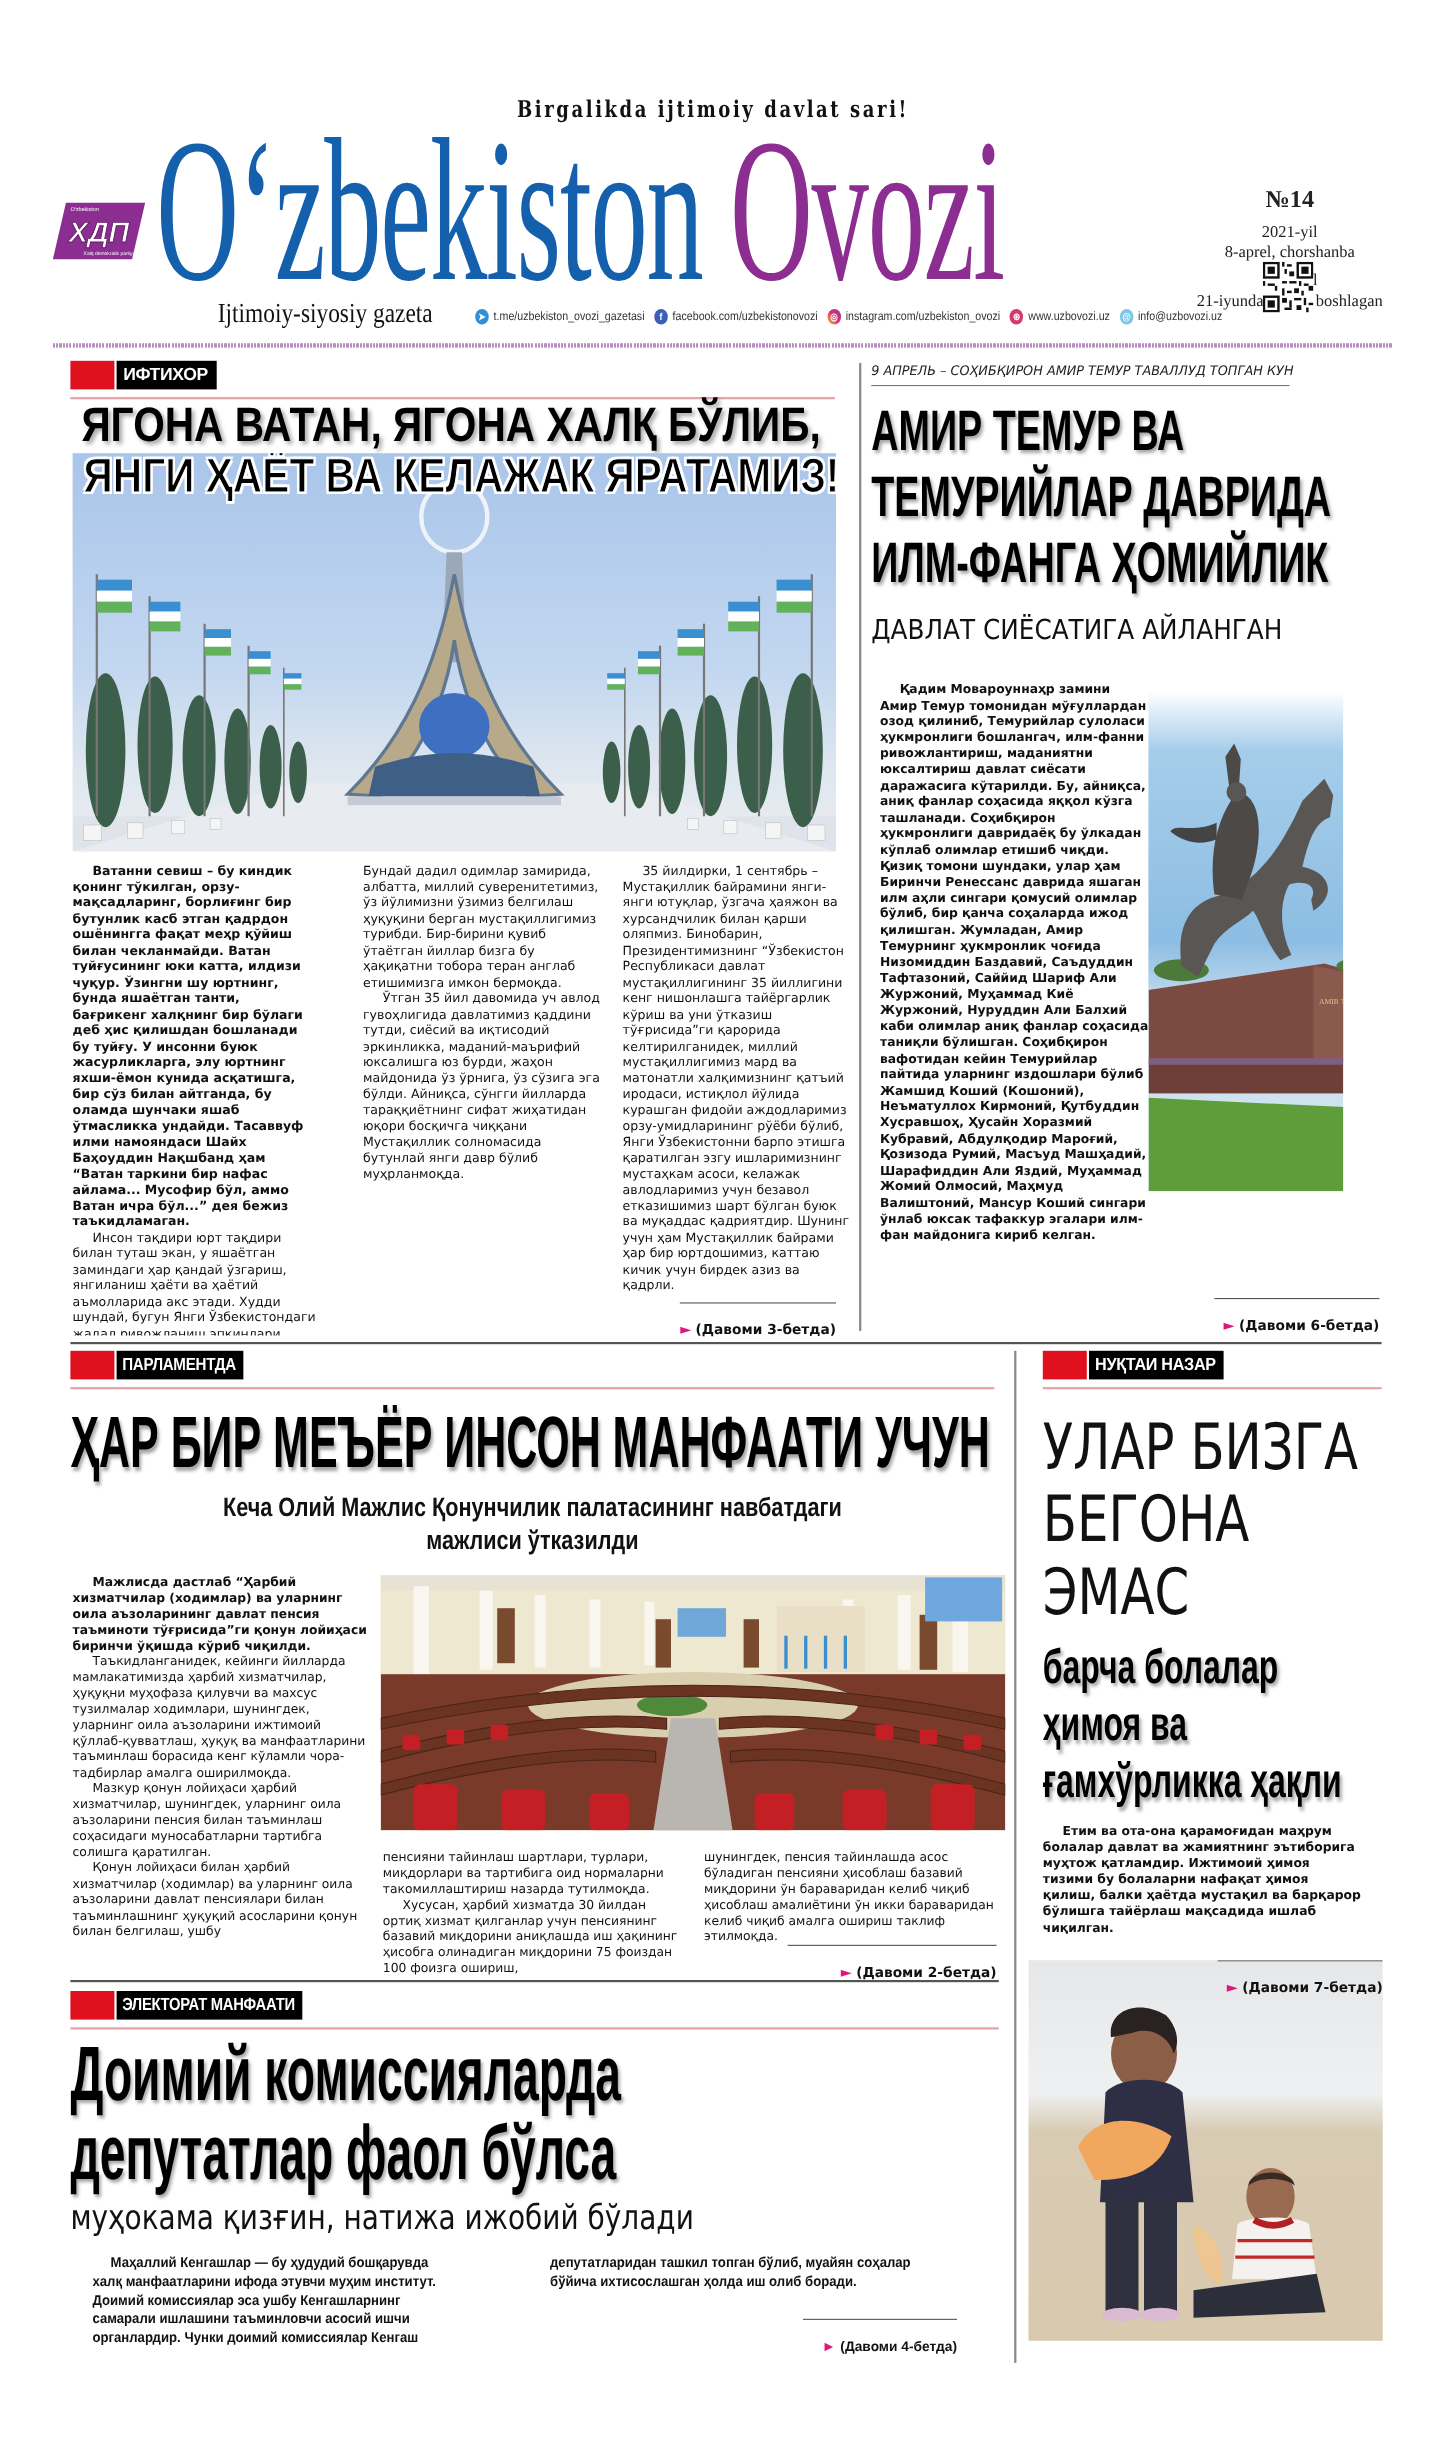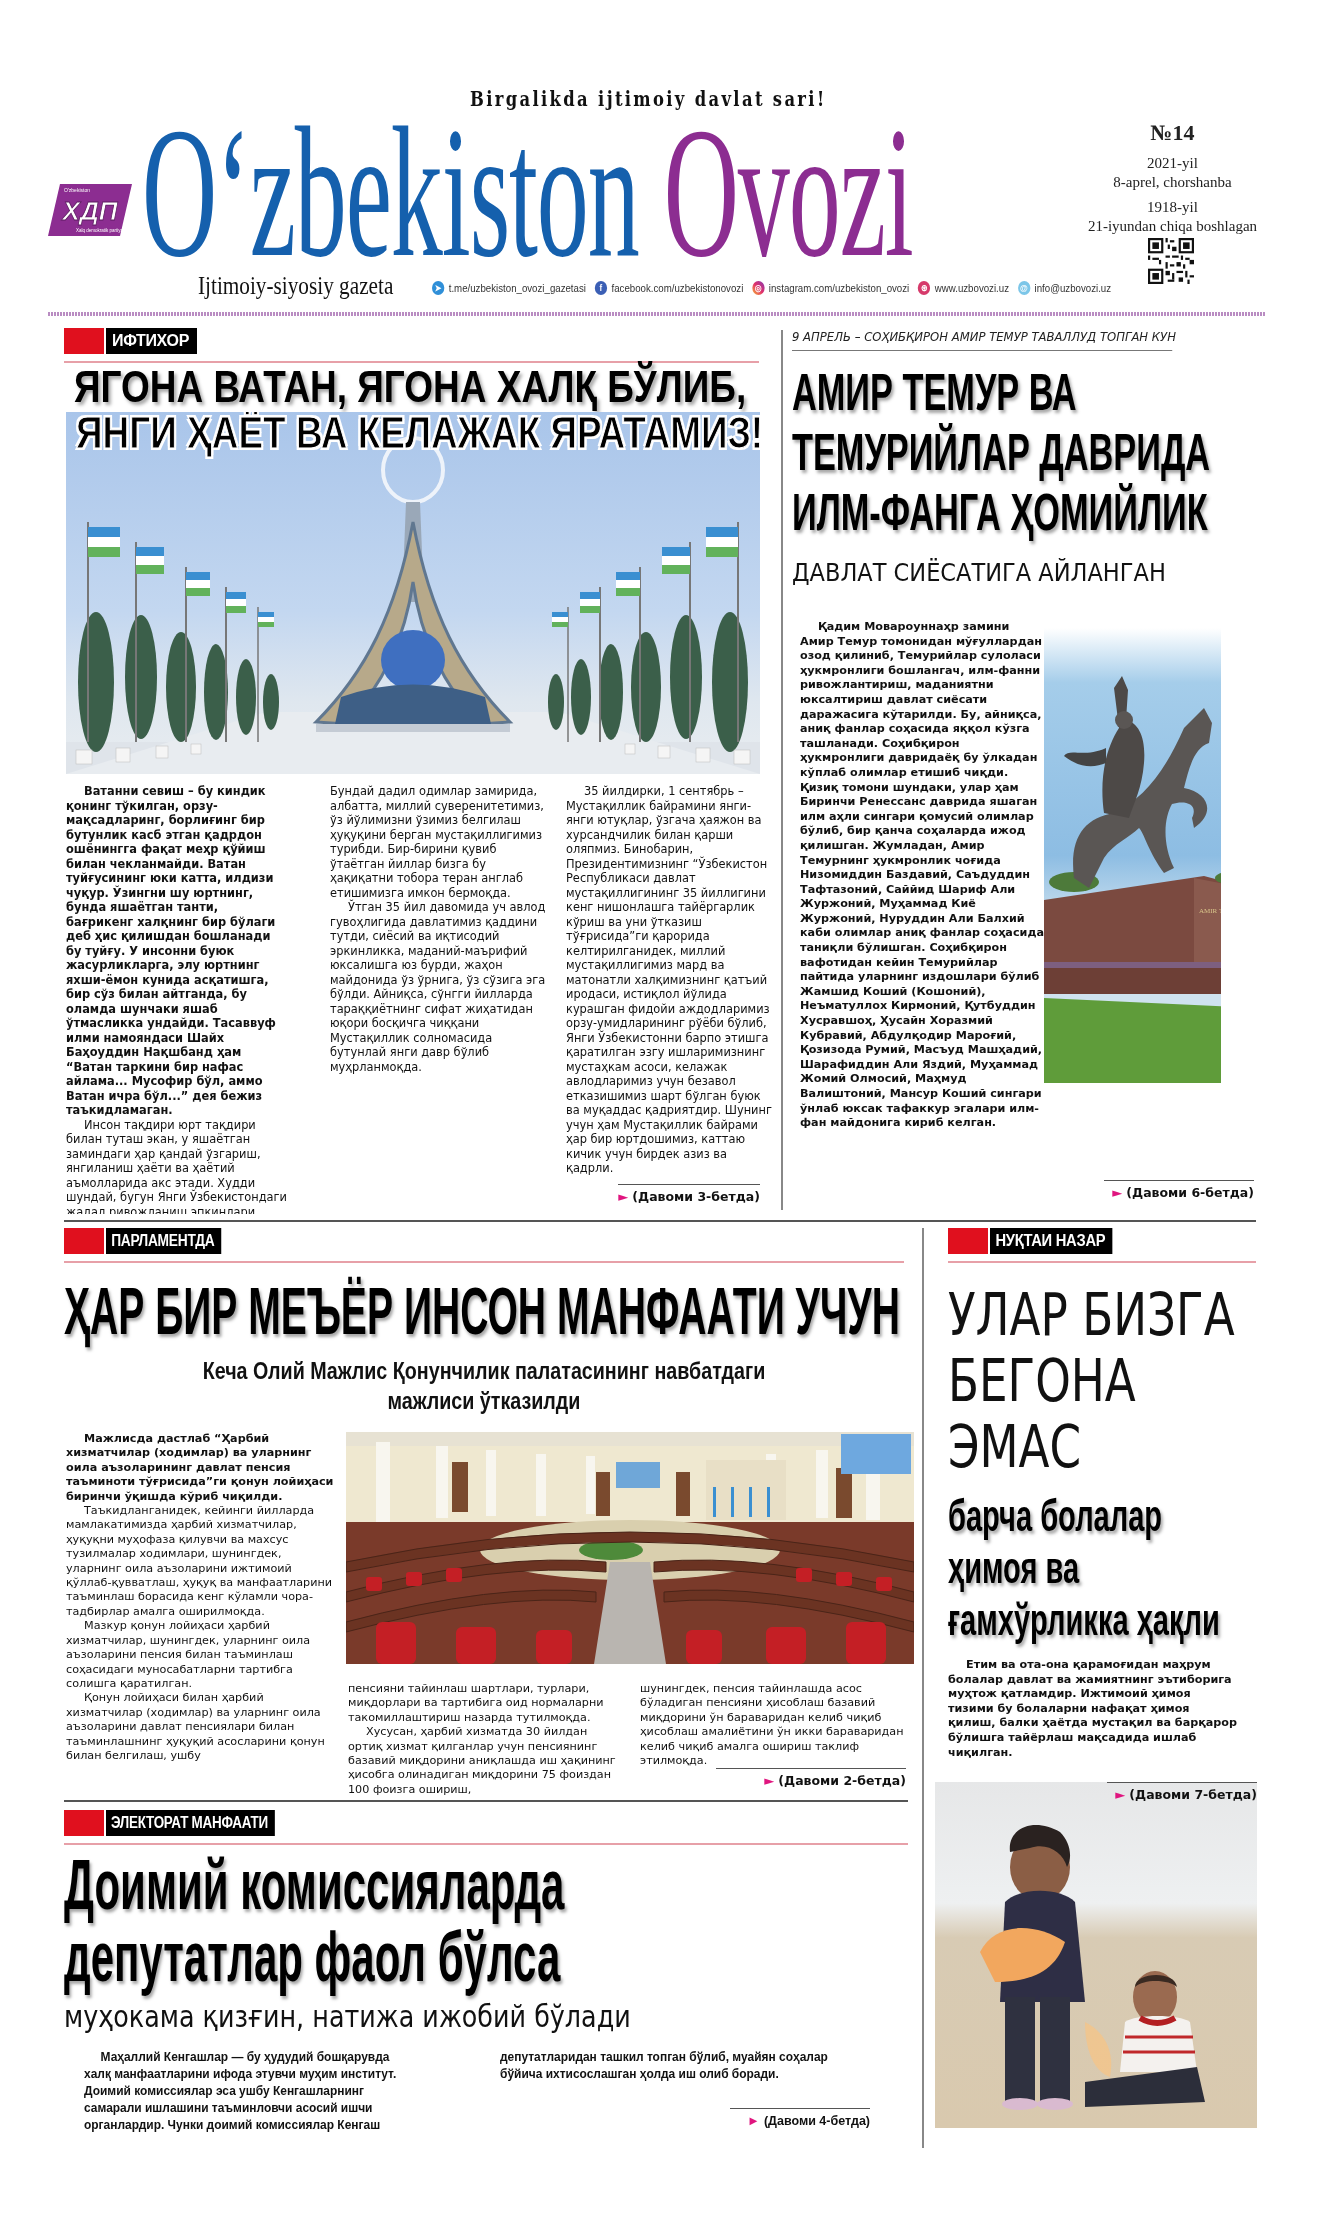--- a/index.html
+++ b/index.html
@@ -11,42 +11,42 @@
   .slogan { left: 470px; top: 86px; width: 420px; text-align: center; font-family: "DejaVu Serif", serif; font-weight: bold; font-size: 21px; letter-spacing: 3px; transform: scaleX(0.78); transform-origin: left center; white-space: nowrap; }
   .party-logo { left: 48px; top: 184px; width: 84px; height: 68px; }
   .masthead { left: 142px; top: 112px; height: 170px; font-family: "Liberation Serif", serif; font-size: 186px; line-height: 160px; white-space: nowrap; transform: scaleX(0.56); transform-origin: left top; letter-spacing: -2px; }
   .masthead .m1 { color: #1560ad; }
   .masthead .m2 { color: #8c2d91; }
   .subtitle { left: 198px; top: 272px; font-family: "Liberation Serif", serif; font-size: 25px; transform: scaleX(0.85); transform-origin: left top; white-space: nowrap; }
   .socials { left: 432px; top: 281px; display: flex; align-items: center; gap: 10px; font-family: "Liberation Sans", sans-serif; font-size: 11px; color: #333; white-space: nowrap; transform: scaleX(0.88); transform-origin: left center; }
   .soc { display: flex; align-items: center; gap: 5px; }
   .soc-ic { width: 14px; height: 14px; border-radius: 50%; display: inline-flex; align-items: center; justify-content: center; color: #fff; font-size: 9px; font-weight: bold; }
   .issue-box { left: 1085px; top: 120px; width: 175px; text-align: center; font-family: "Liberation Serif", serif; color: #222; }
-  .issue-no { font-size: 22px; font-weight: bold; margin-bottom: 8px; }
+  .issue-no { font-size: 22px; font-weight: bold; margin-bottom: 8px; margin-top: 48px; }
   .issue-line { font-size: 15px; line-height: 19px; }
   .issue-gap { height: 6px; }
   .qr { left: 1148px; top: 238px; width: 46px; height: 46px; }
   .purple-rule { left: 48px; top: 312px; width: 1218px; height: 4px; background: repeating-linear-gradient(90deg, #b98cc2 0 2px, #ffffff 2px 3px); }
 
   
   .tag { display: flex; height: 26px; }
   .tag .red { width: 40px; background: #e0101e; }
   .tag .blk { background: #000; color: #fff; font-family: "Liberation Sans", sans-serif; font-weight: bold; font-size: 16px; line-height: 26px; padding: 0 8px 0 6px; margin-left: 2px; letter-spacing: -0.3px; transform-origin: left; }
   .pink-rule { height: 2px; background: #e7a0a8; }
   .grey-rule { height: 2px; background: #555; }
 
   
   .hl-condensed { font-family: "Liberation Sans", sans-serif; font-weight: bold; color: #000; white-space: nowrap; transform-origin: left top; text-shadow: 3px 3px 4px rgba(0,0,0,0.35); }
   .hl-thin { font-family: "DejaVu Sans", sans-serif; font-weight: normal; color: #111; white-space: nowrap; transform-origin: left top; }
 
   
   .col { font-family: "DejaVu Sans", sans-serif; font-size: 11.4px; line-height: 14.5px; color: #111; }
   .col p { text-indent: 18px; }
   .col .bold { font-weight: bold; }
-  .cont { font-family: "DejaVu Sans", sans-serif; font-weight: bold; font-size: 12.5px; color: #111; text-align: right; border-top: 1px solid #555; padding-top: 4px; }
+  .cont { font-family: "DejaVu Sans", sans-serif; font-weight: bold; font-size: 12.5px; color: #111; text-align: right; border-top: 1px solid #555; padding-top: 16px; }
   .cont .arrow { color: #e0157f; font-size: 13px; margin-right: 4px; }
 
   .vrule { width: 2px; background: #888; }
 
   
   .img { overflow: hidden; position: absolute; }
 </style>
 </head>
 <body>
 

